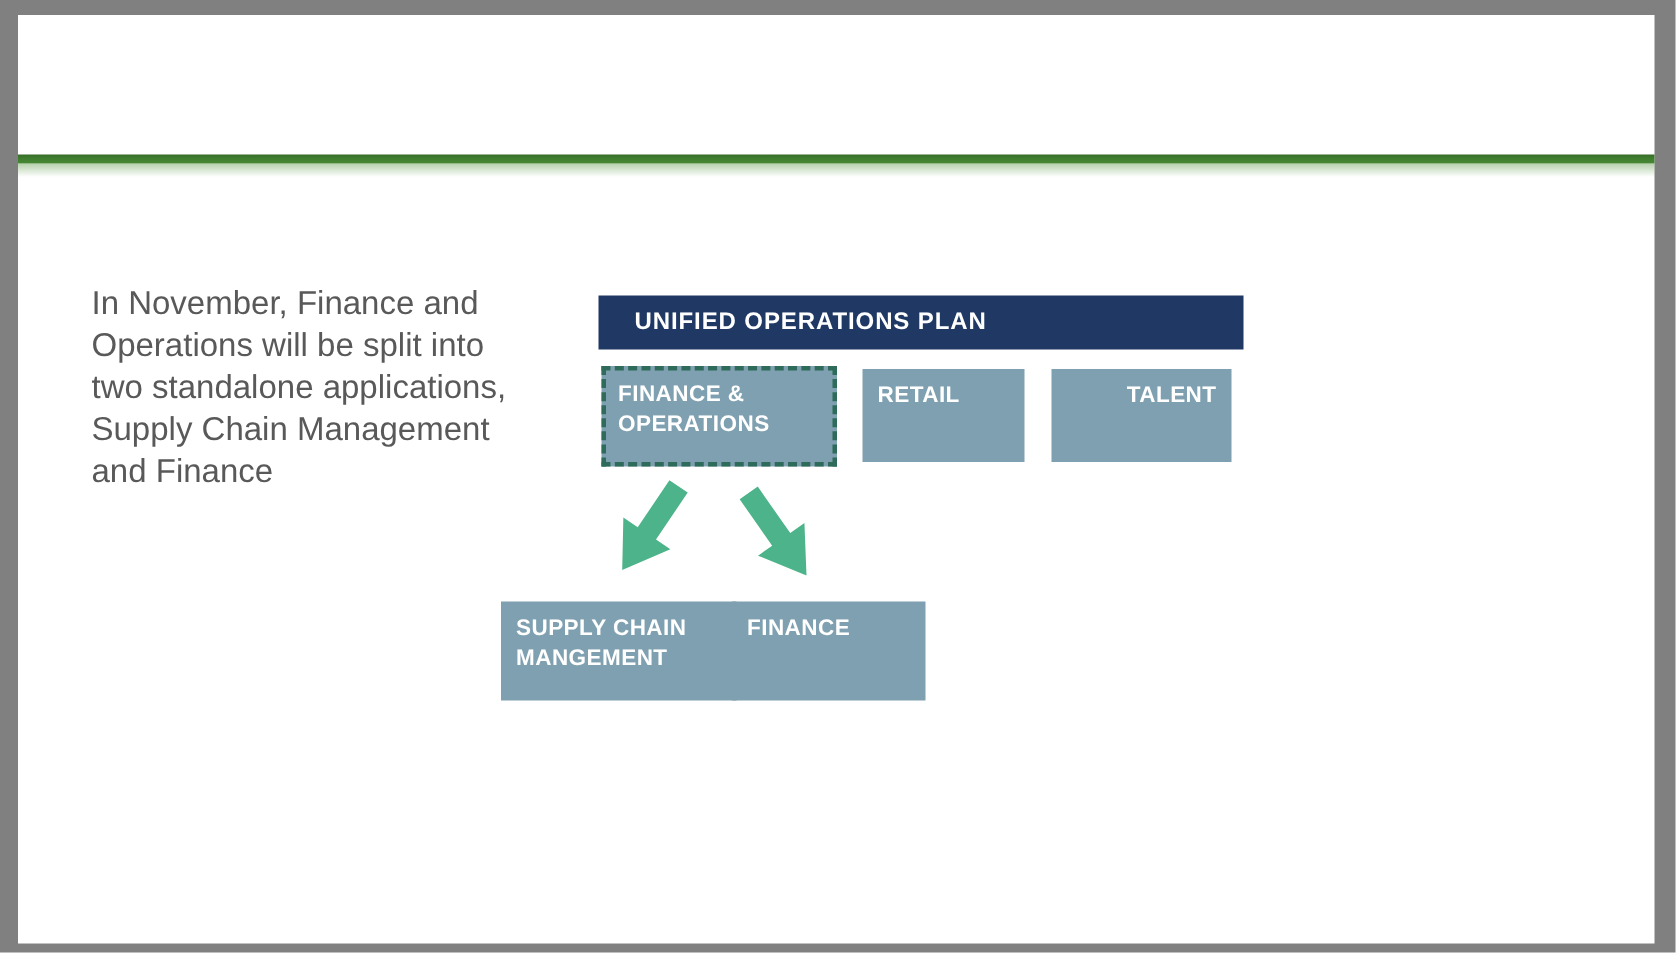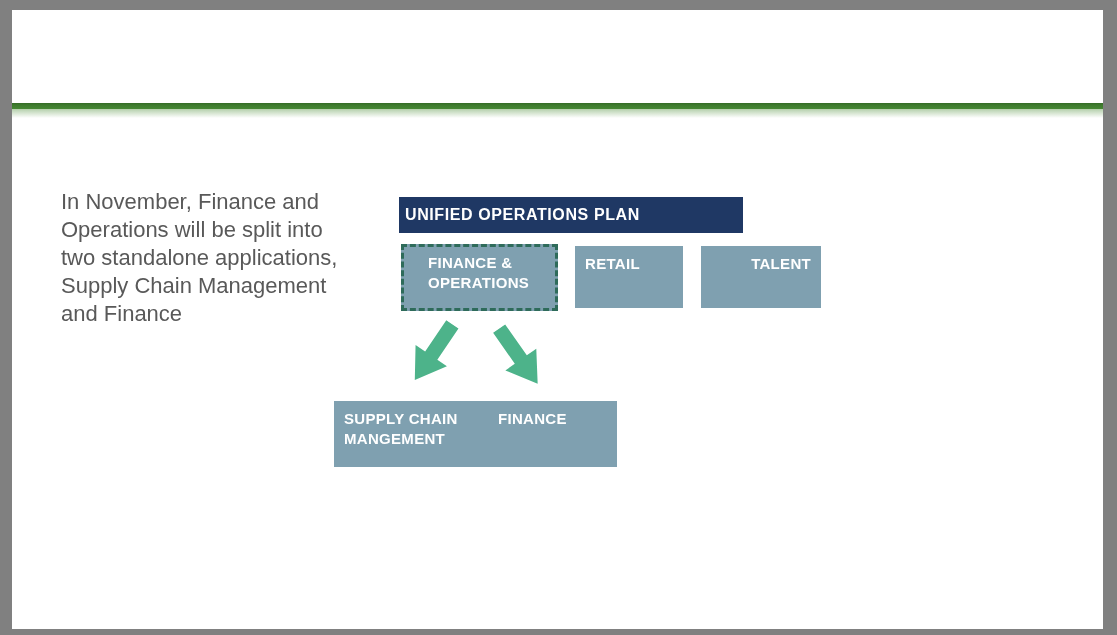--- a/index.html
+++ b/index.html
@@ -58,47 +58,47 @@
     line-height: 28px;
     color: var(--title-gray, #595959);
     white-space: pre-line;
   }
   .diagram { position: absolute; left: 0; top: 0; width: 1091px; height: 619px; }
 
   .plan-header {
     position: absolute;
     left: 387px;         
     top: 187px;          
-    width: 344px;
+    width: 430px;
     height: 36px;
     background: var(--navy, #1f3864);
     color: var(--box-text, #ffffff);
     font-size: 16px;
     font-weight: 700;
     letter-spacing: 0.6px;
     display: flex;
     align-items: center;
-    padding-left: 6px;
+    padding-left: 24px;
     white-space: nowrap;
   }
   .app-box {
     position: absolute;
     background: var(--slate, #7fa0b0);
     color: var(--box-text, #ffffff);
     font-size: 15px;
     font-weight: 700;
     letter-spacing: 0.3px;
     line-height: 20px;
     padding: 8px 10px;
     white-space: pre-line;
   }
   .box-fo {
     left: 389px;  top: 234px;  width: 157px;  height: 67px;   
     border: 3px dashed var(--dash-border, #2e6b5a);
-    padding: 6px 24px;
+    padding: 6px 8px;
   }
   .box-retail { left: 563px; top: 236px; width: 108px; height: 62px; }  
   .box-talent { left: 689px; top: 236px; width: 120px; height: 62px; text-align: right; }  
   .box-scm    { left: 322px; top: 391px; width: 157px; height: 66px; }  
   .box-fin    { left: 476px; top: 391px; width: 129px; height: 66px; }  
 
   .arrow {
     position: absolute;
     width: 42px;
     height: 70px;

